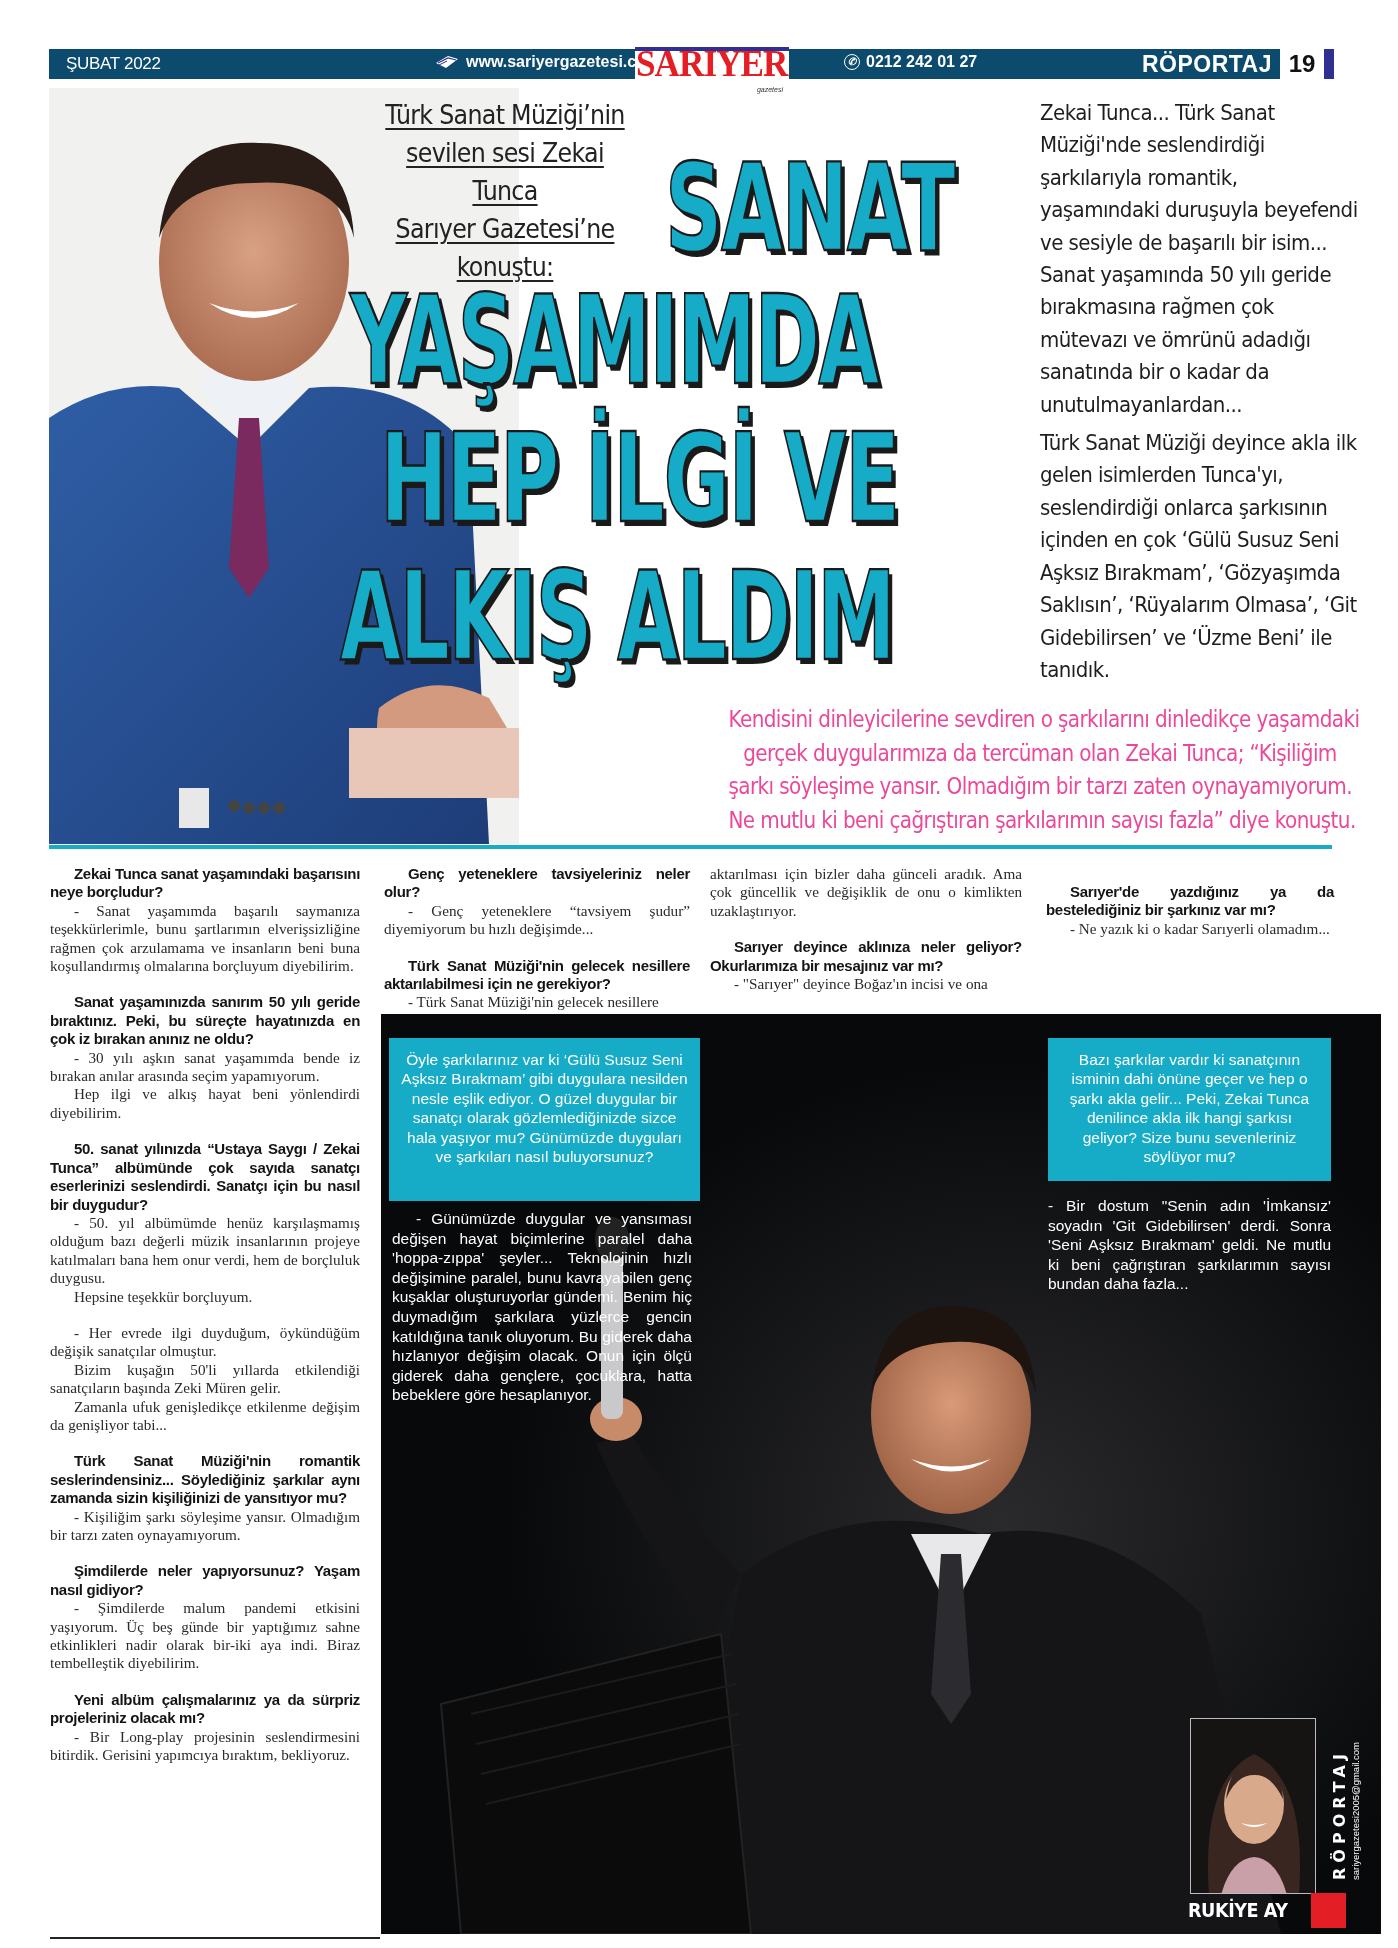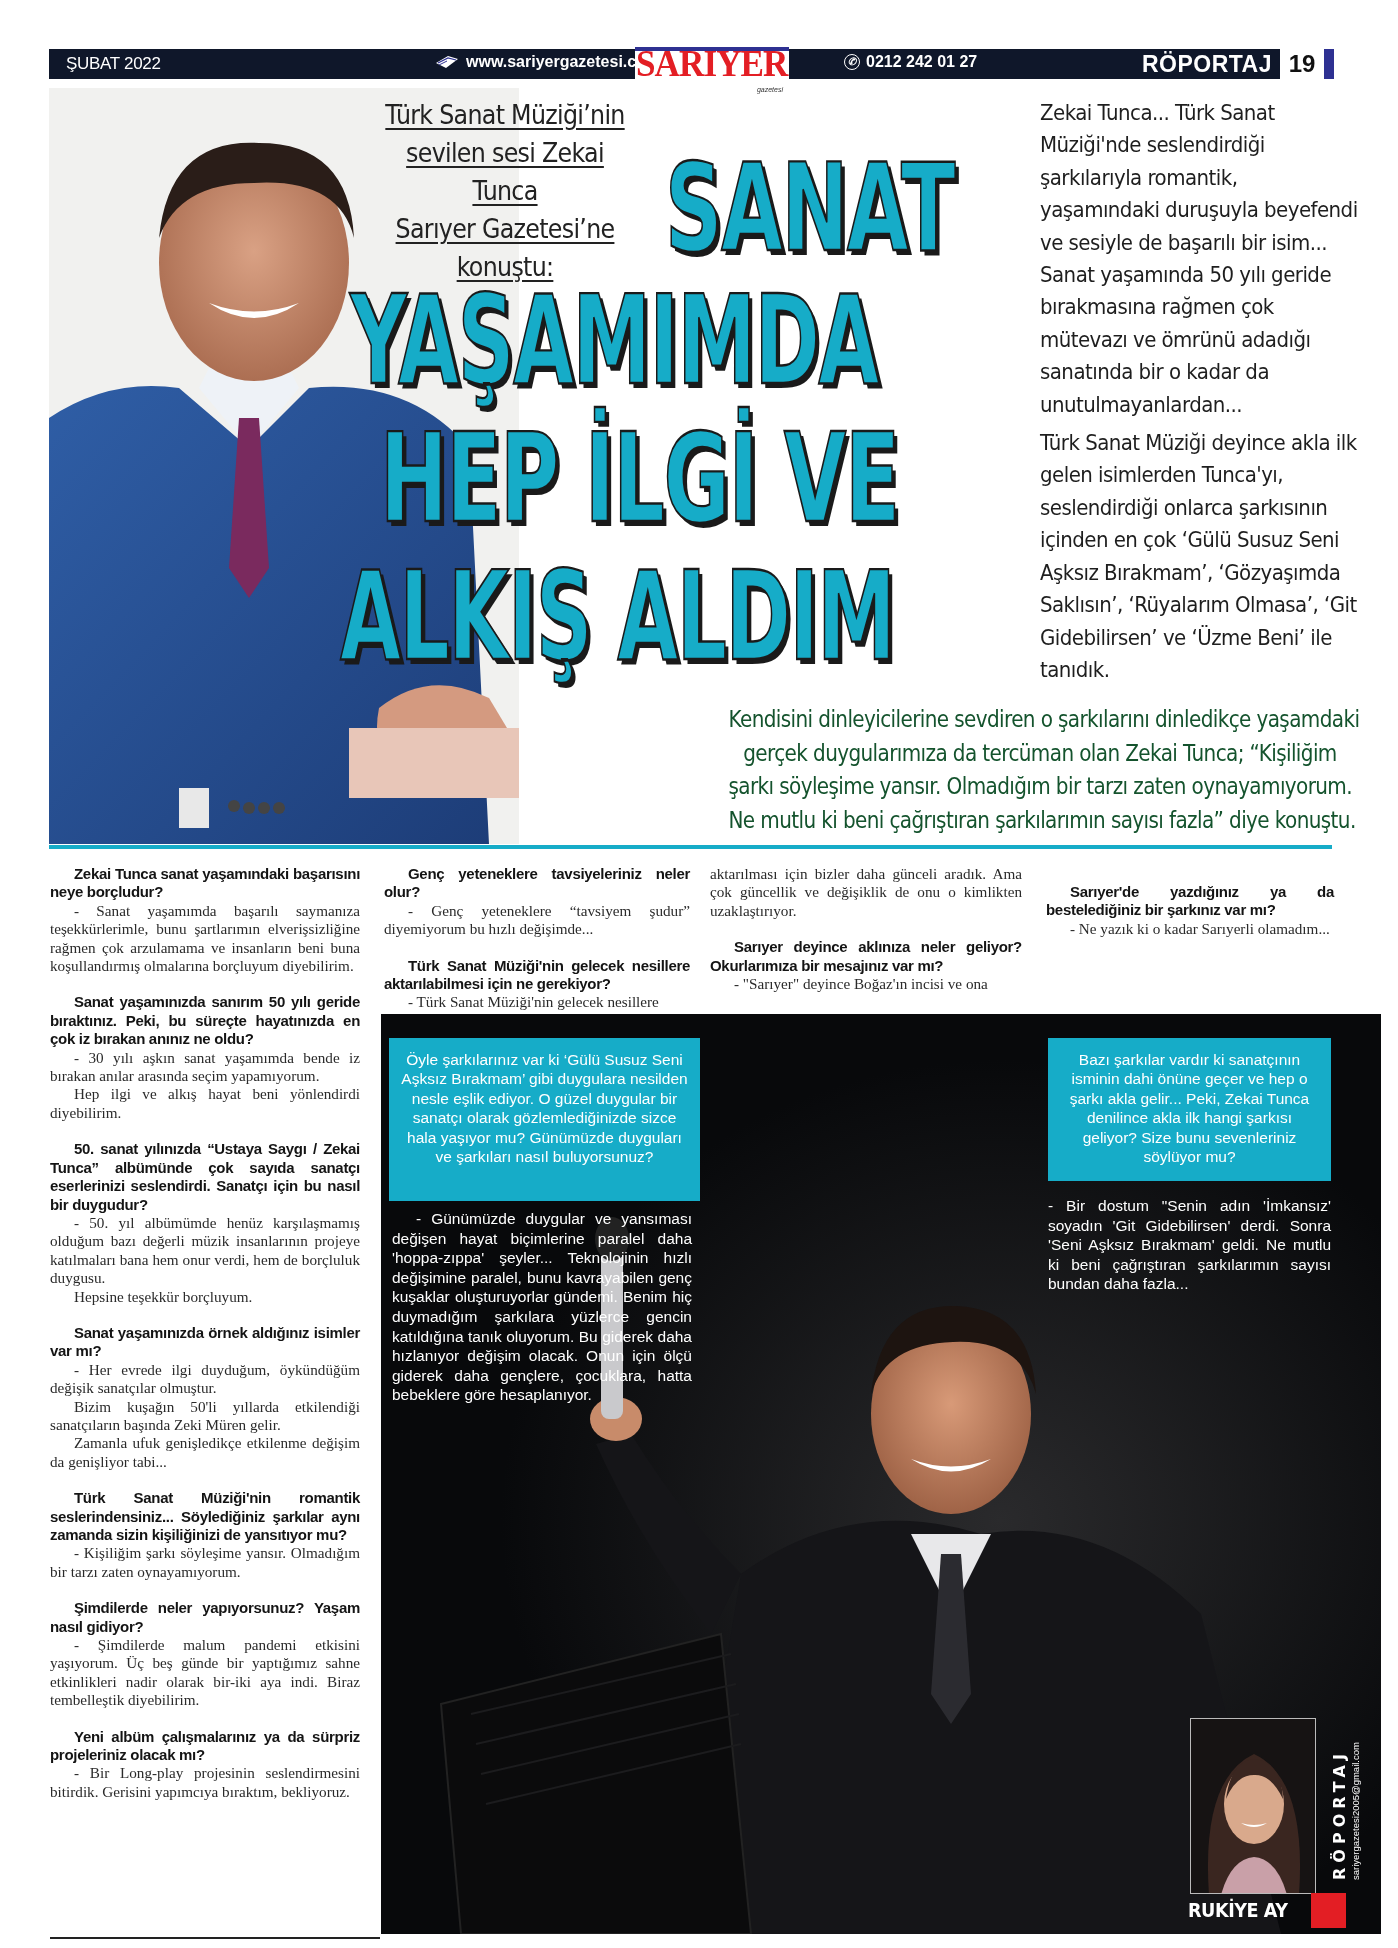--- a/index.html
+++ b/index.html
@@ -2,21 +2,21 @@
 <html><head>
 <meta charset="utf-8">
 <style>
   * { box-sizing: border-box; margin: 0; padding: 0; }
   html, body { width: 1398px; height: 1948px; background: #ffffff; overflow: hidden; }
   body { position: relative; font-family: "Liberation Sans", sans-serif; color: #1a1a1a; }
 
   
   .topbar {
     position: absolute; left: 49px; top: 49px; width: 1285px; height: 30px;
-    background: #0f172a; display: flex; align-items: center; color: #fff;
+    background: #0c4a6e; display: flex; align-items: center; color: #fff;
   }
   .topbar .date { position: absolute; left: 17px; top: 5px; font-size: 17px; font-family: "Liberation Sans", sans-serif; letter-spacing: -0.3px; }
   .topbar .web { position: absolute; left: 385px; top: 4px; font-size: 16px; font-weight: bold; display: flex; align-items: center; gap: 6px; }
   .topbar .web .mail-ico { width: 26px; height: 16px; position: relative; }
   .topbar .logo {
     position: absolute; left: 586px; top: -2px; width: 154px; height: 38px; background: #fff;
     display: flex; align-items: flex-start; justify-content: center;
   }
   .topbar .logo .logo-top { position: absolute; top: 0; left: 0; right: 0; height: 4px; background: #2e3192; }
   .topbar .logo .logo-text {
@@ -67,21 +67,21 @@
   .intro {
     position: absolute; left: 1040px; top: 97px; width: 320px;
     font-family: "DejaVu Sans", sans-serif; font-size: 22px; line-height: 32.4px; color: #1e1e1e;
     letter-spacing: -0.6px;
   }
   .intro p { margin-bottom: 6px; transform: scaleX(0.9); transform-origin: left top; width: 355px; }
 
   
   .lead {
     position: absolute; left: 690px; top: 703px; width: 700px; text-align: center;
-    font-family: "DejaVu Sans", sans-serif; font-size: 22.5px; line-height: 33.5px; color: #14532d;
+    font-family: "DejaVu Sans", sans-serif; font-size: 22.5px; line-height: 33.5px; color: #ec4899;
     letter-spacing: -0.7px;
   }
   .lead span { display: block; transform: scaleX(0.89); transform-origin: center; white-space: nowrap; }
 
   
   .cyan-rule { position: absolute; left: 49px; top: 845px; width: 1283px; height: 4px; background: #16acc8; }
 
   
   .col { position: absolute; font-family: "Liberation Serif", serif; font-size: 15.2px; line-height: 18.4px; color: #2a2a2a; }
   .col .q { font-family: "Liberation Sans", sans-serif; font-weight: bold; font-size: 15px; line-height: 18.4px; color: #141414; text-indent: 24px; text-align: justify; letter-spacing: -0.3px; }
@@ -274,21 +274,20 @@
   <div class="a">- Sanat yaşamımda başarılı saymanıza teşekkürlerimle, bunu şartlarımın elverişsizliğine rağmen çok arzulamama ve insanların beni buna koşullandırmış olmalarına borçluyum diyebilirim.</div>
   <div class="gap"></div>
   <div class="q">Sanat yaşamınızda sanırım 50 yılı geride bıraktınız. Peki, bu süreçte hayatınızda en çok iz bırakan anınız ne oldu?</div>
   <div class="a">- 30 yılı aşkın sanat yaşamımda bende iz bırakan anılar arasında seçim yapamıyorum.</div>
   <div class="a">Hep ilgi ve alkış hayat beni yönlendirdi diyebilirim.</div>
   <div class="gap"></div>
   <div class="q">50. sanat yılınızda “Ustaya Saygı / Zekai Tunca” albümünde çok sayıda sanatçı eserlerinizi seslendirdi. Sanatçı için bu nasıl bir duygudur?</div>
   <div class="a">- 50. yıl albümümde henüz karşılaşmamış olduğum bazı değerli müzik insanlarının projeye katılmaları bana hem onur verdi, hem de borçluluk duygusu.</div>
   <div class="a">Hepsine teşekkür borçluyum.</div>
   <div class="gap"></div>
-  <div class="q">Sanat yaşamınızda örnek aldığınız isimler var mı?</div>
   <div class="a">- Her evrede ilgi duyduğum, öykündüğüm değişik sanatçılar olmuştur.</div>
   <div class="a">Bizim kuşağın 50'li yıllarda etkilendiği sanatçıların başında Zeki Müren gelir.</div>
   <div class="a">Zamanla ufuk genişledikçe etkilenme değişim da genişliyor tabi...</div>
   <div class="gap"></div>
   <div class="q">Türk Sanat Müziği'nin romantik seslerindensiniz... Söylediğiniz şarkılar aynı zamanda sizin kişiliğinizi de yansıtıyor mu?</div>
   <div class="a">- Kişiliğim şarkı söyleşime yansır. Olmadığım bir tarzı zaten oynayamıyorum.</div>
   <div class="gap"></div>
   <div class="q">Şimdilerde neler yapıyorsunuz? Yaşam nasıl gidiyor?</div>
   <div class="a">- Şimdilerde malum pandemi etkisini yaşıyorum. Üç beş günde bir yaptığımız sahne etkinlikleri nadir olarak bir-iki aya indi. Biraz tembelleştik diyebilirim.</div>
   <div class="gap"></div>

